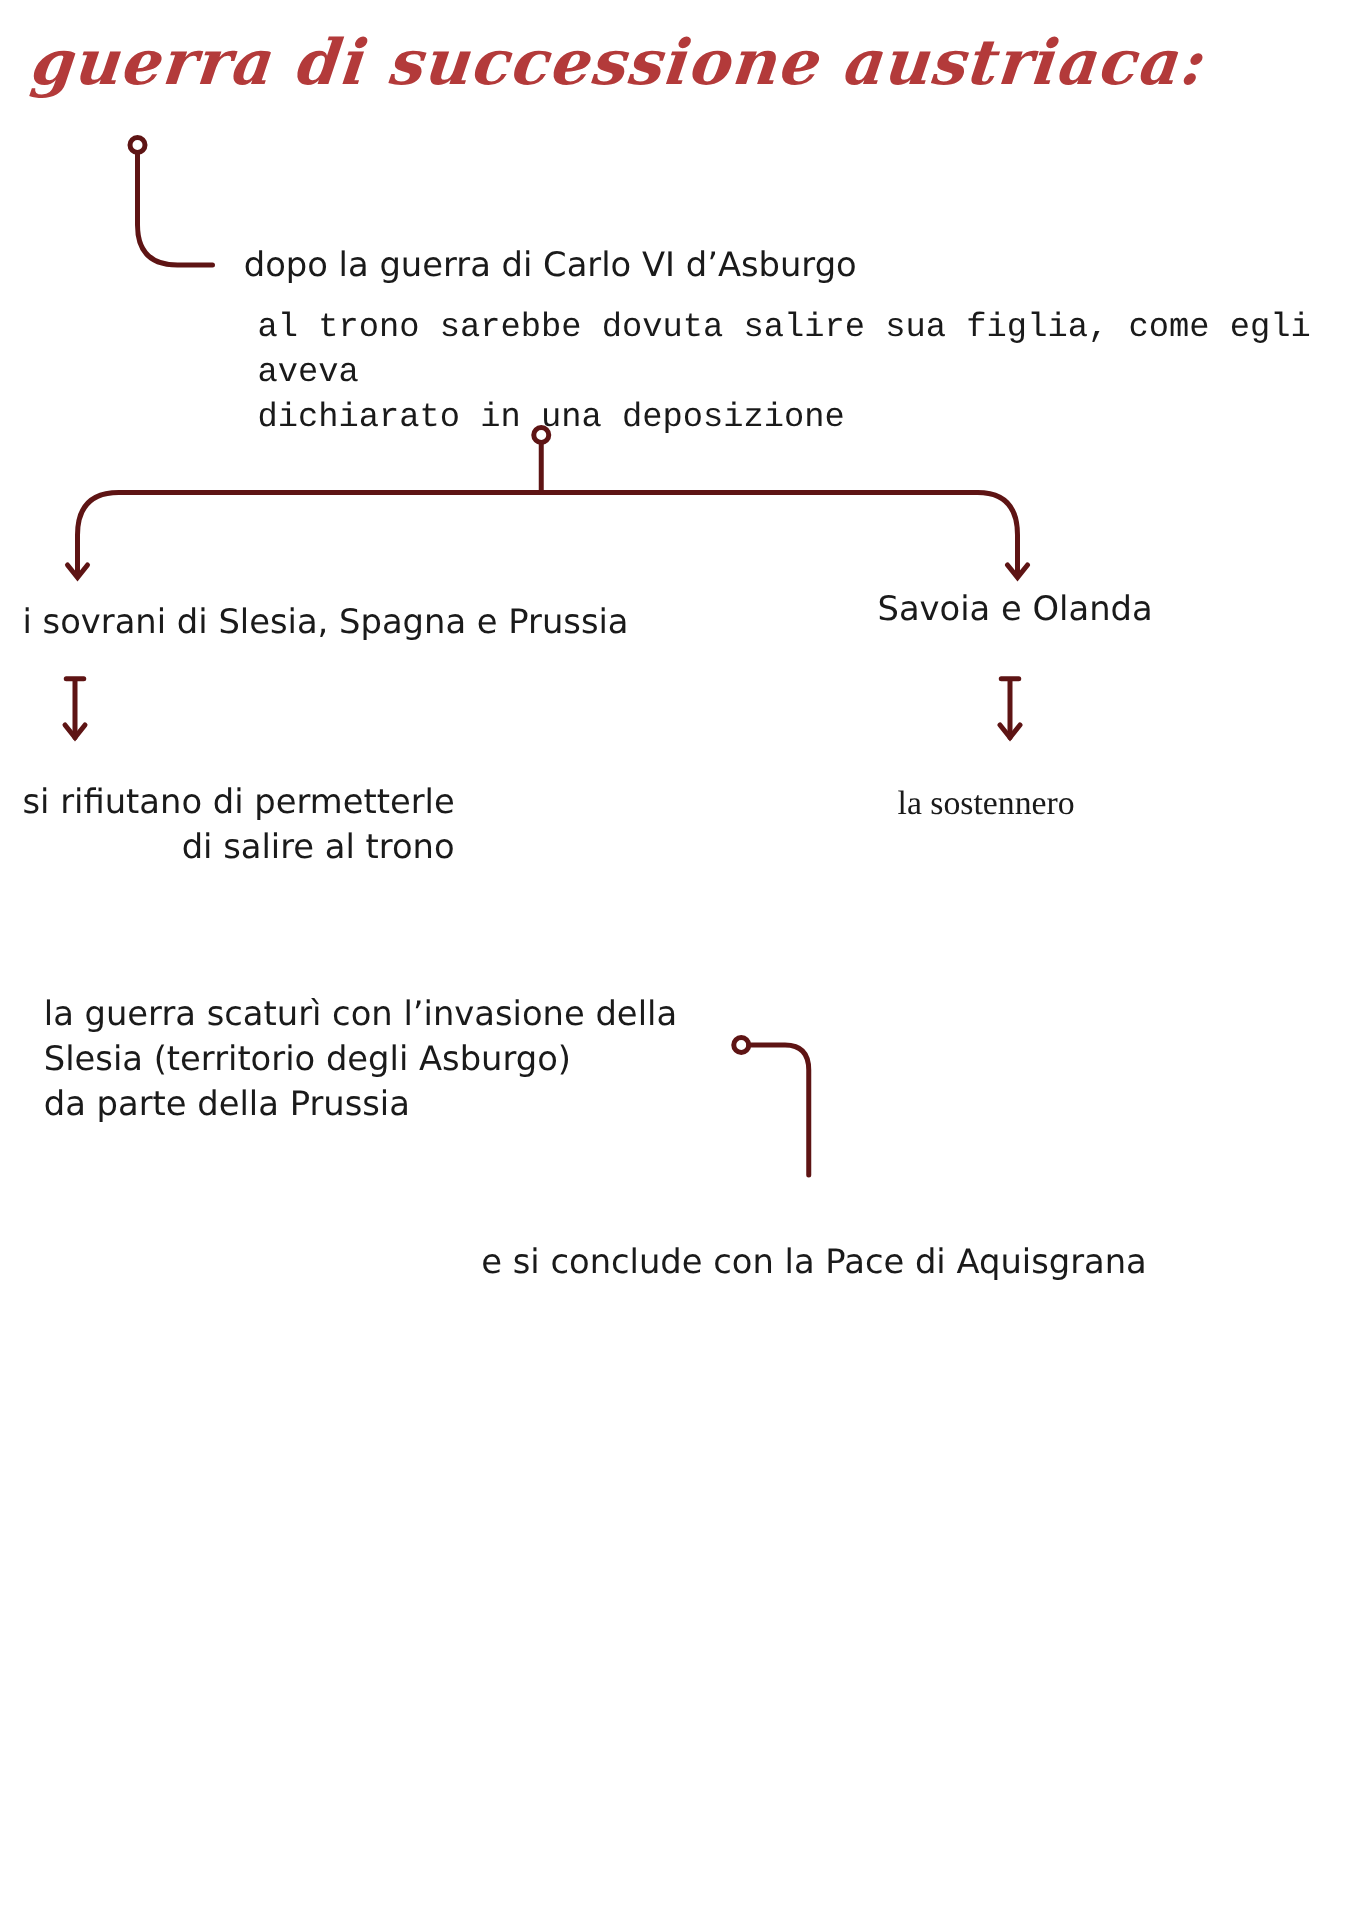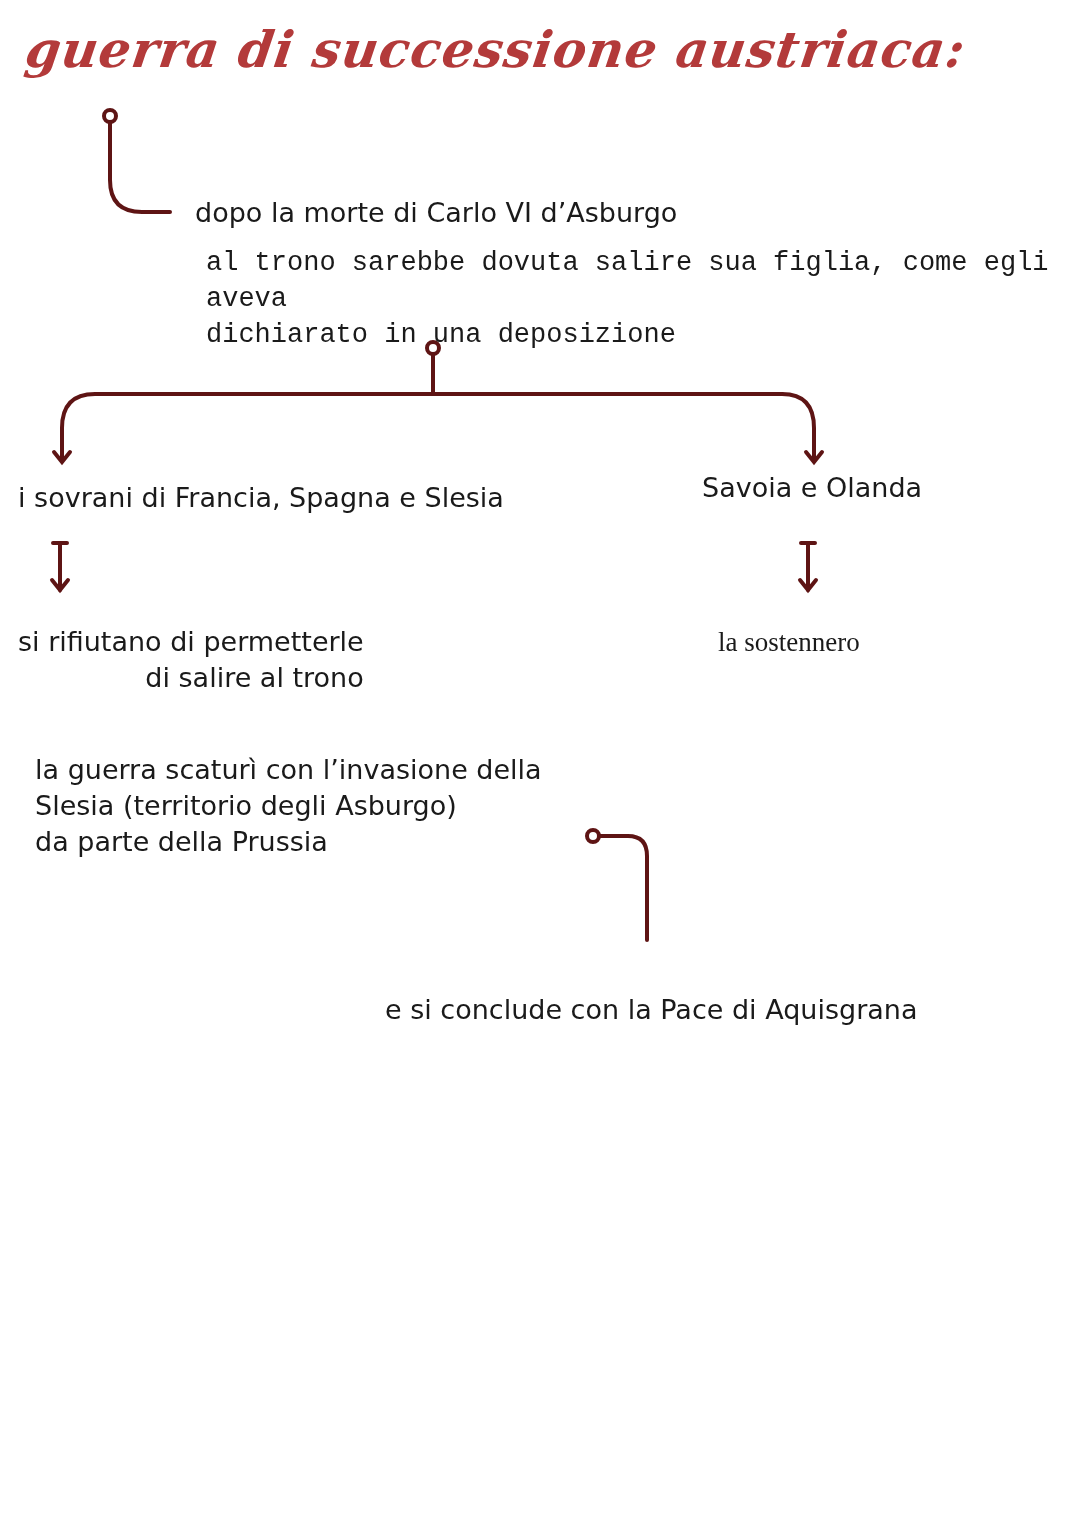--- a/index.html
+++ b/index.html
@@ -42,24 +42,24 @@
       <path d="M800 580 L808 590 L816 580"></path>
     </g>
 
     <g>
       <circle cx="593" cy="836" r="6" fill="#fff"></circle>
       <path d="M599 836 H628 Q647 836 647 856 V940"></path>
     </g>
   </g>
 </svg>
 
-<div class="txt" style="left:195px; top:195px;">dopo la morte di Carlo VI d’Asburgo</div>
+<div class="txt" style="left:195px; top:195px;">dopo la guerra di Carlo VI d’Asburgo</div>
 <div class="txt" style="left:206px; top:245px;font-family:Liberation Mono, monospace;">al trono sarebbe dovuta salire sua figlia, come egli aveva
 dichiarato in una deposizione</div>
-<div class="txt" style="left:18px; top:480px;">i sovrani di Francia, Spagna e Slesia</div>
+<div class="txt" style="left:18px; top:480px;">i sovrani di Slesia, Spagna e Prussia</div>
 <div class="txt" style="left:702px; top:470px;">Savoia e Olanda</div>
 <div class="txt" style="left:18px; top:624px;text-align:right;">si rifiutano di permetterle
 di salire al trono</div>
 <div class="txt" style="left:718px; top:624px;font-family:Liberation Serif, serif;">la sostennero</div>
-<div class="txt" style="left:35px; top:752px;">la guerra scaturì con l’invasione della
+<div class="txt" style="left:35px; top:794px;">la guerra scaturì con l’invasione della
 Slesia (territorio degli Asburgo)
 da parte della Prussia</div>
 <div class="txt" style="left:385px; top:973px;margin-top:19px;">e si conclude con la Pace di Aquisgrana</div>
 
 </body></html>

